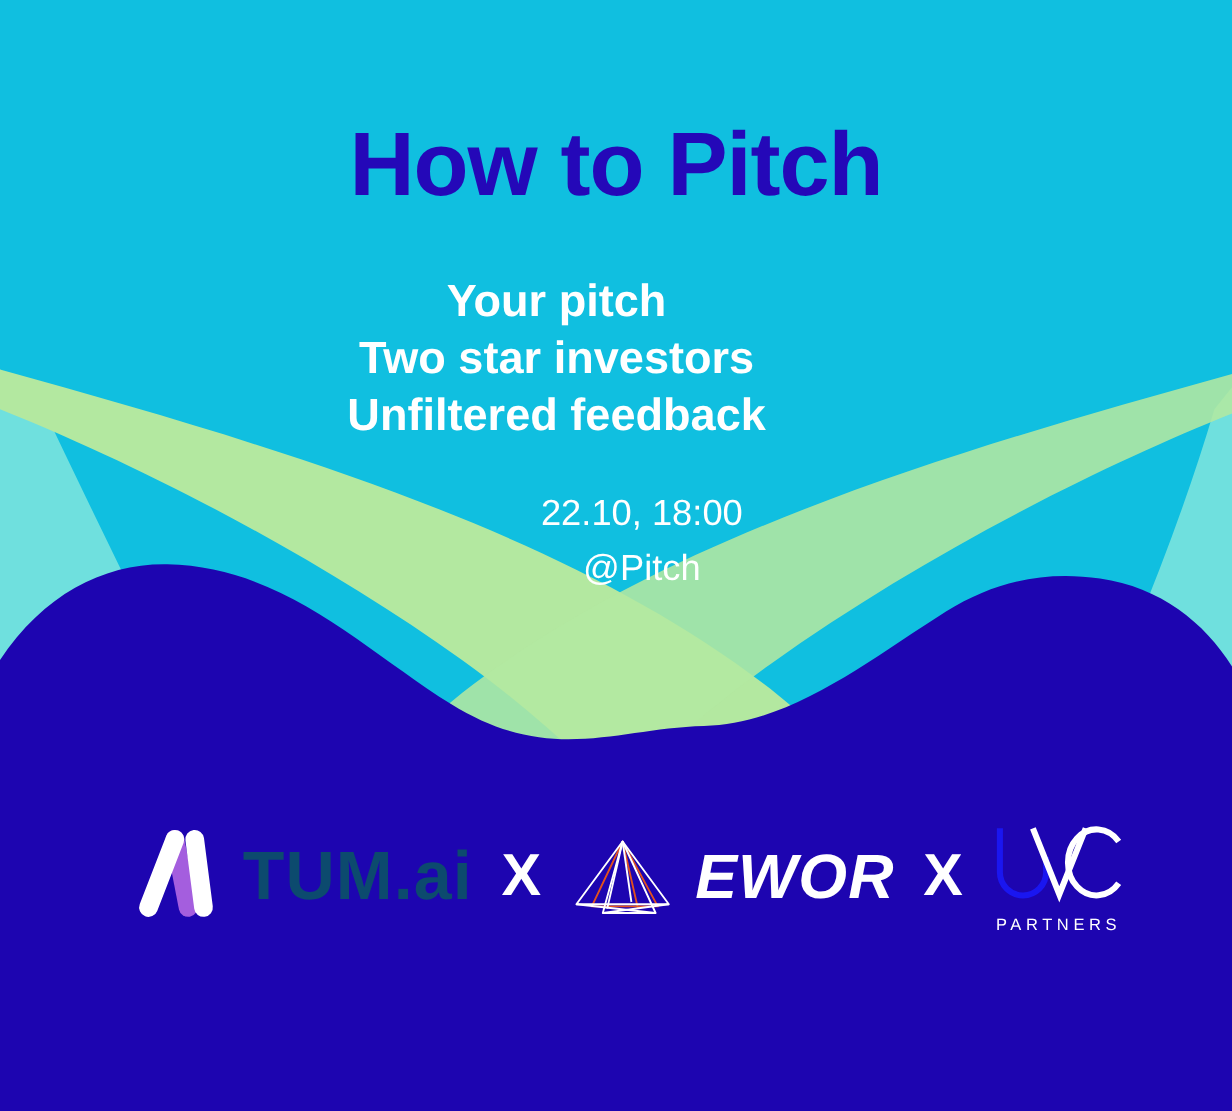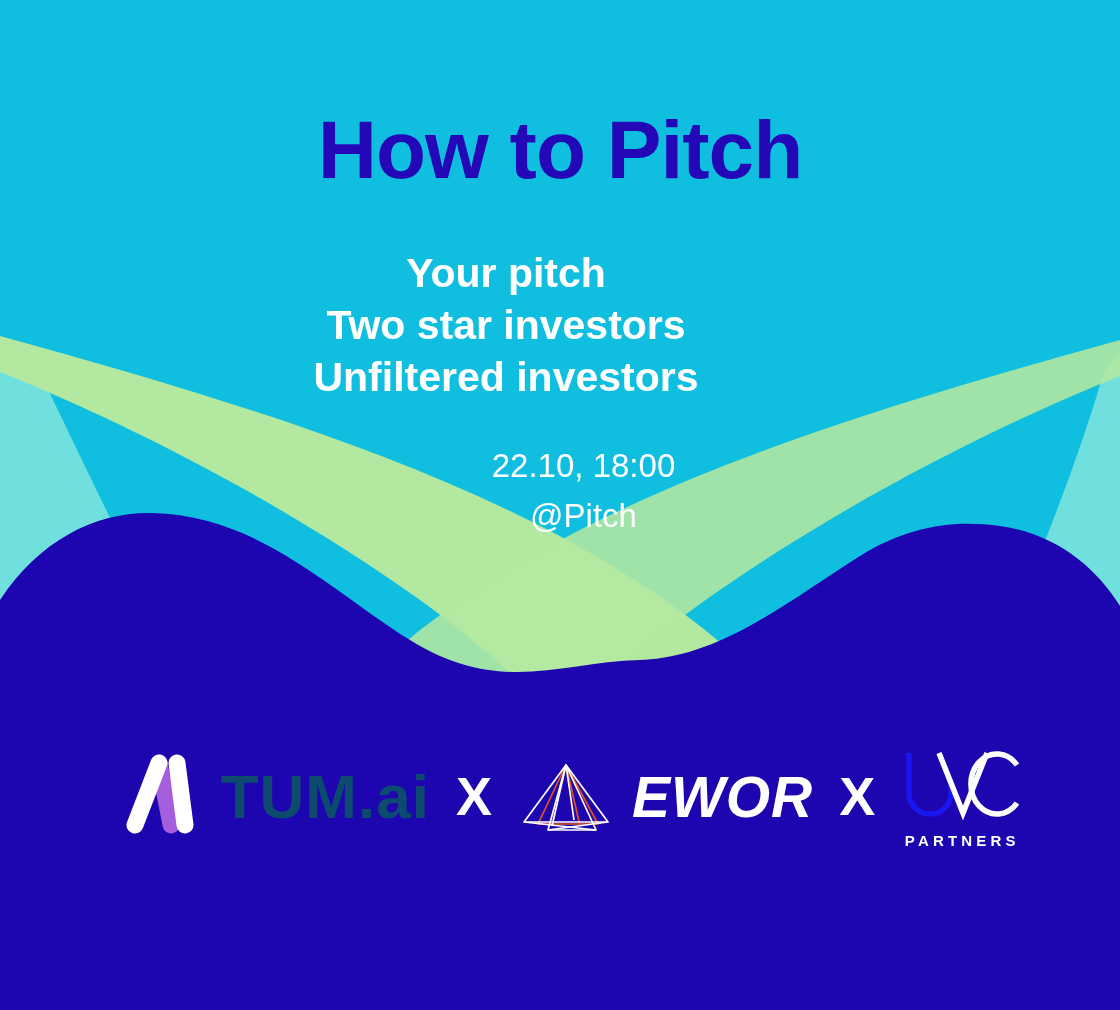--- a/index.html
+++ b/index.html
@@ -162,21 +162,21 @@
     top: 3px;
   }
   #uvc-mark {
     width: 122px;
     height: 72px;
     display: block;
   }
   #uvc-partners {
     color: #ffffff;
     font-size: 15px;
-    font-weight: bold;
+    font-weight: normal;
     letter-spacing: 4.2px;
     line-height: 1;
     margin-top: 12px;
     text-align: center;
     white-space: nowrap;
   }
 </style>
 </head>
 <body>
 
@@ -226,21 +226,21 @@
     </g>
   </svg>
 
   <div class="content">
 
     <div id="headline">How to Pitch</div>
 
     <div id="subtitle">
       <span class="sline">Your pitch</span>
       <span class="sline">Two star investors</span>
-      <span class="sline">Unfiltered investors</span>
+      <span class="sline">Unfiltered feedback</span>
     </div>
 
     <div id="details">
       <span class="dline">22.10, 18:00</span>
       <span class="dline">@Pitch</span>
     </div>
 
     <div id="logo-row">
 
       <div class="logo-cell" id="logo-tumai">

